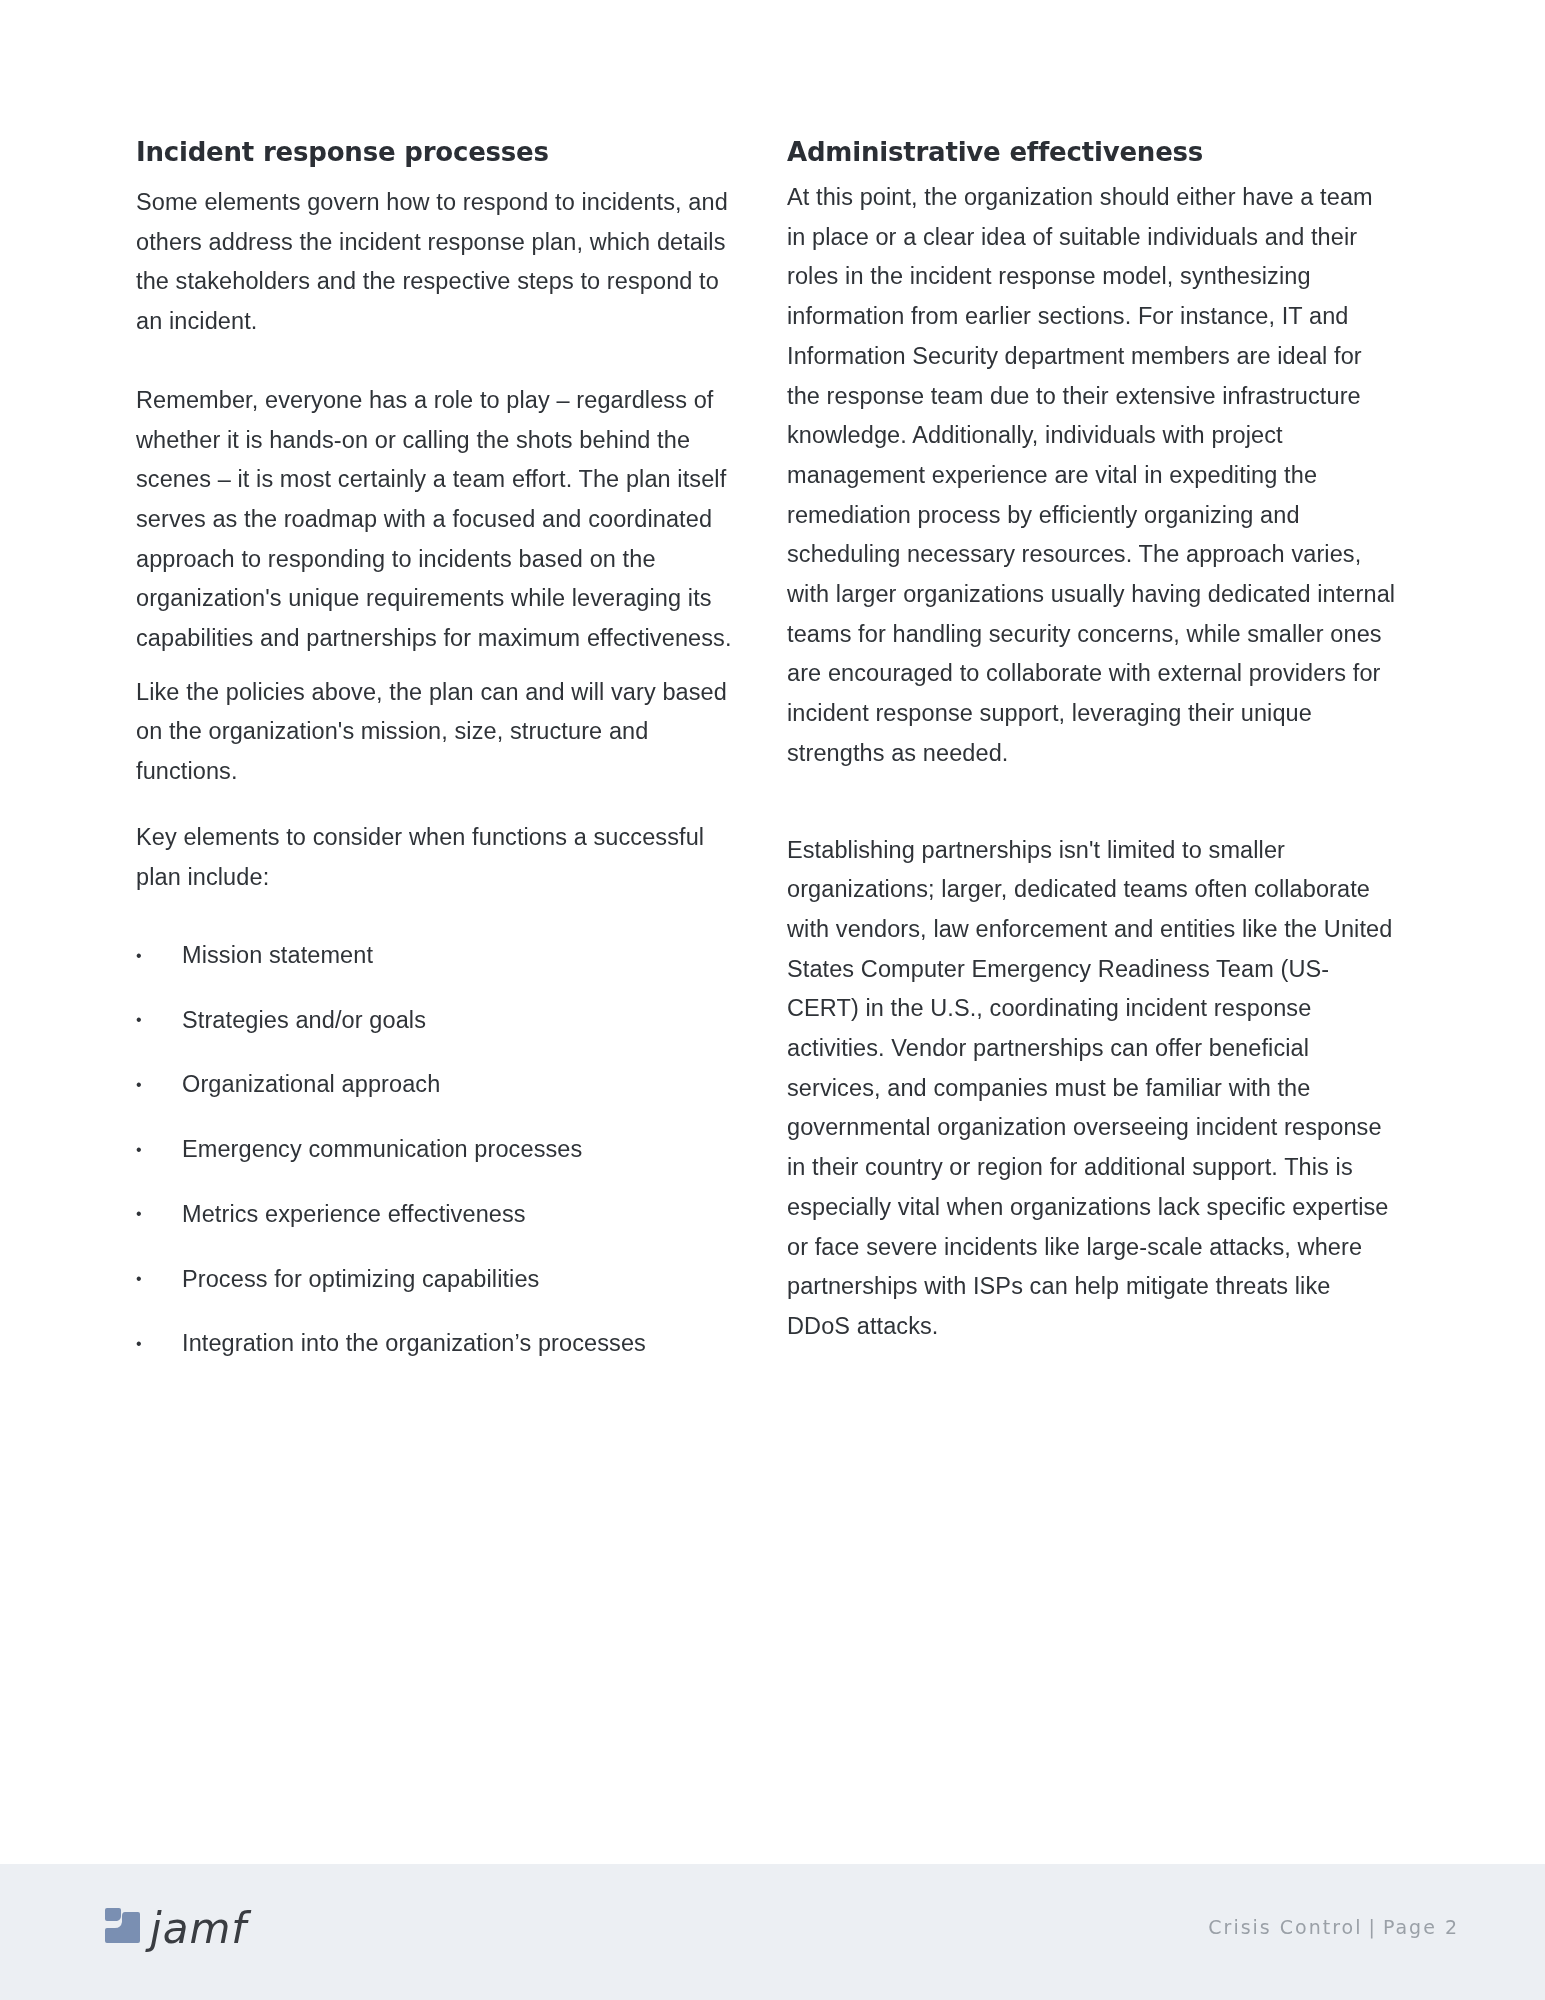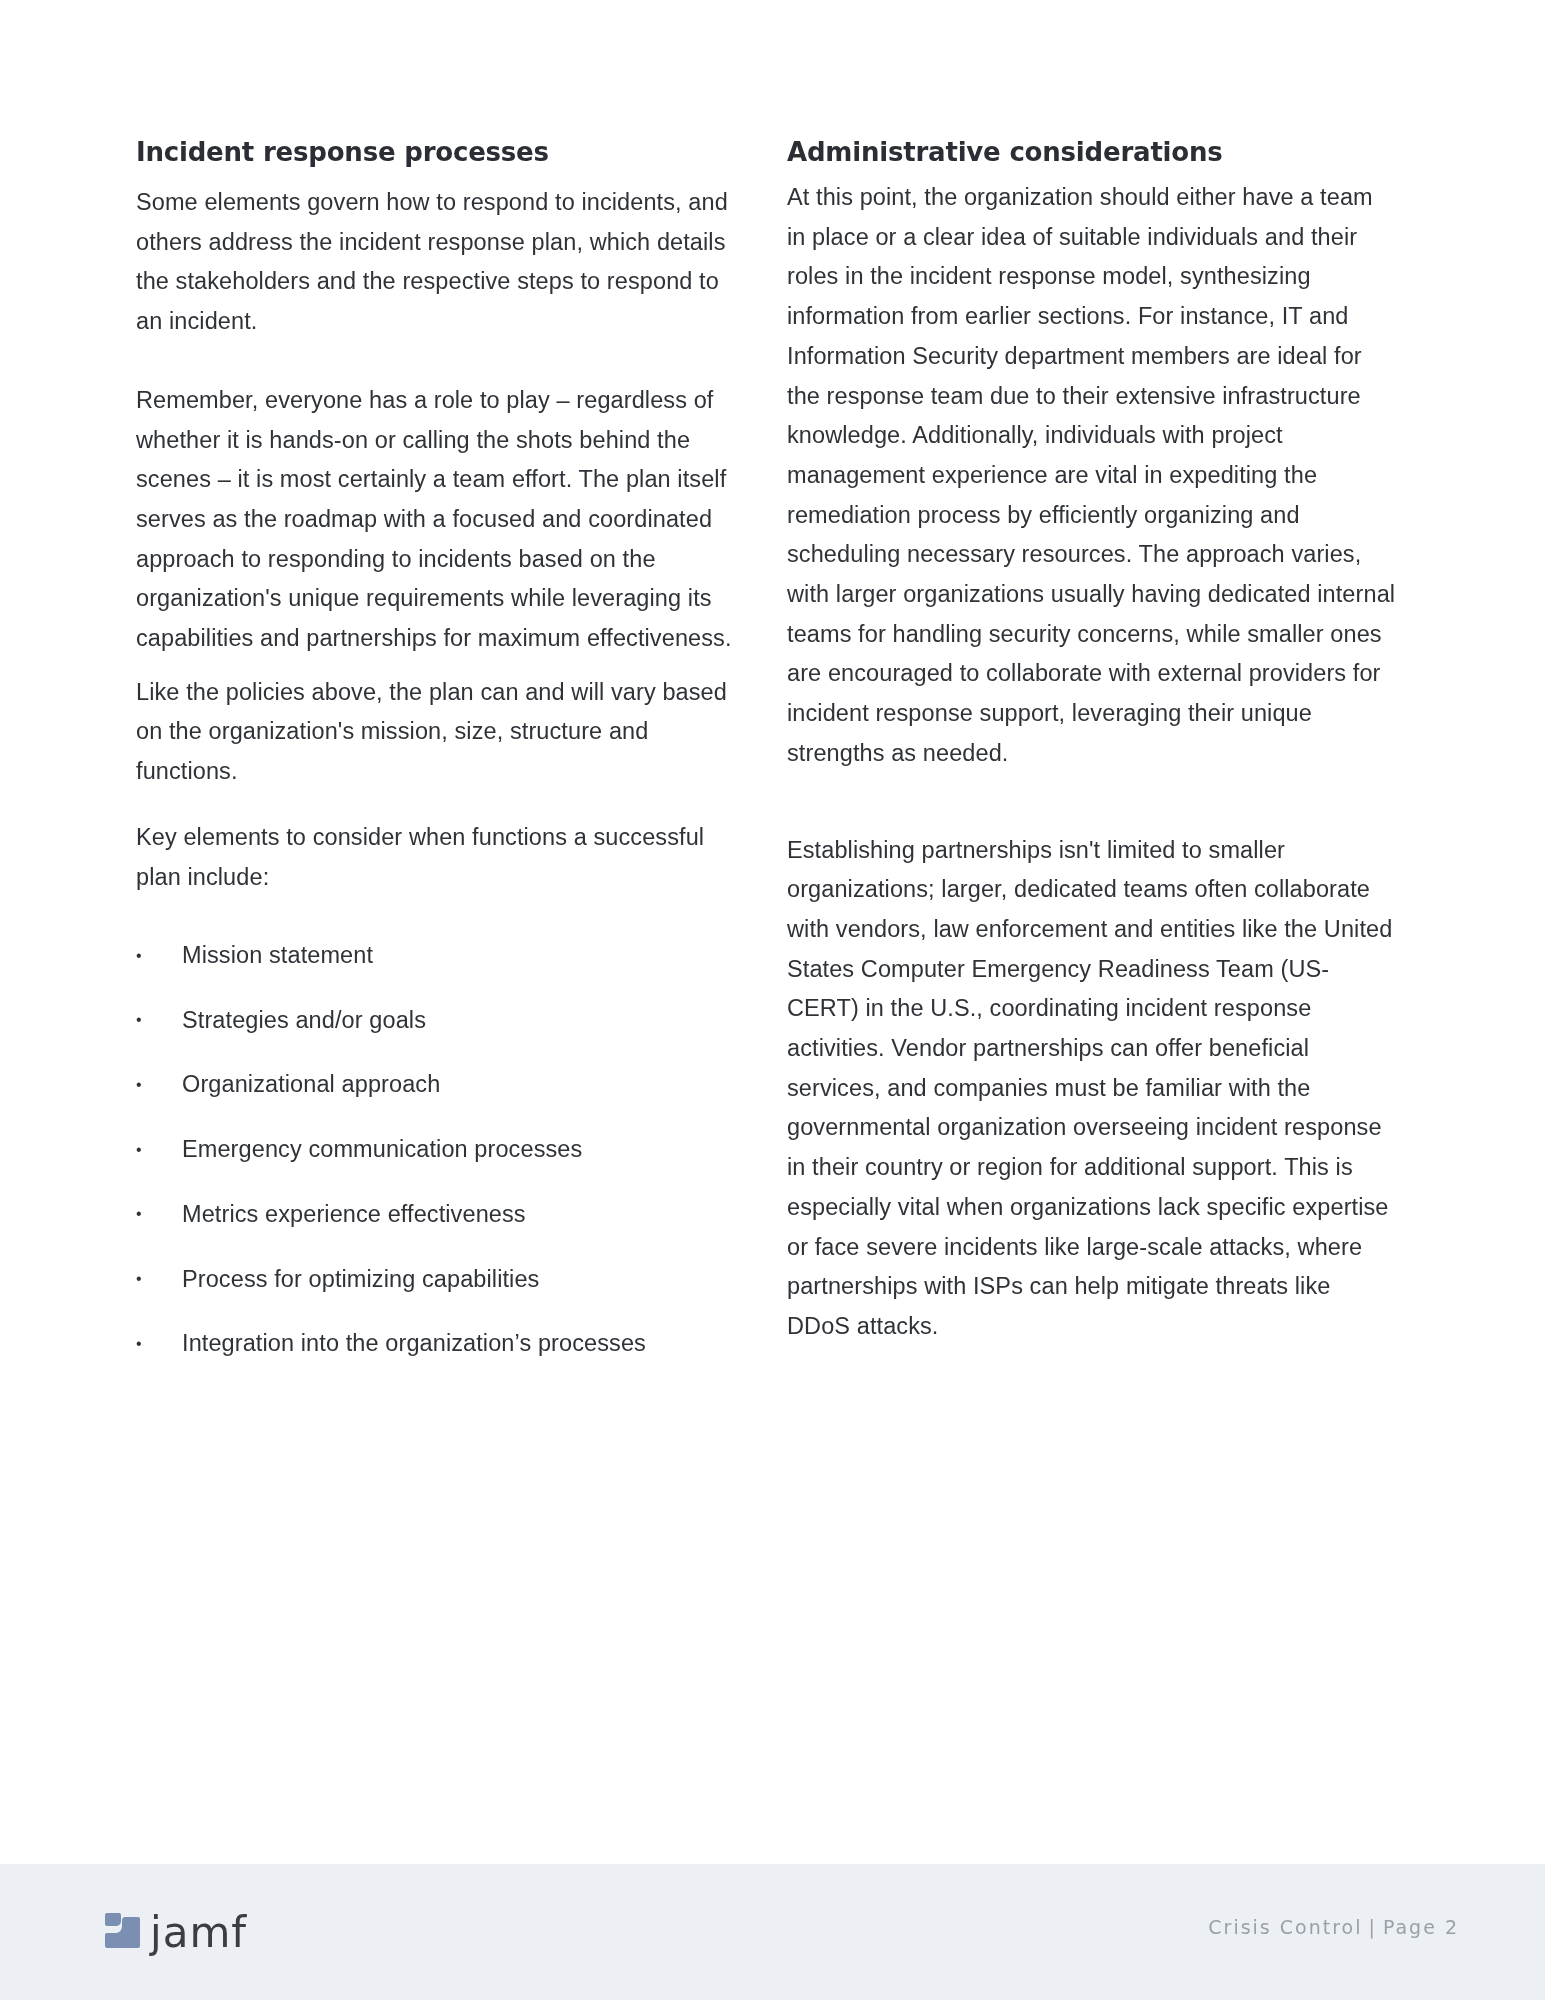--- a/index.html
+++ b/index.html
@@ -78,22 +78,23 @@
       top: 1864px;
       width: 1545px;
       height: 136px;
       background: #eceff3;
     }
     .logo {
       position: absolute;
       left: 105px;
       top: 1908px;
       display: flex;
-      align-items: center;
+      align-items: flex-start;
       height: 50px;
+      font-style: italic;
     }
     .logo-mark {
       width: 35px;
       height: 35px;
       margin-right: 10px;
       margin-bottom: 6px;
     }
     .logo-word {
       font-family: "DejaVu Sans", sans-serif;
       font-size: 42px;
@@ -151,21 +152,21 @@
         <span>Process for optimizing capabilities</span>
       </li>
       <li>
         <span class="bullet">•</span>
         <span>Integration into the organization’s processes</span>
       </li>
     </ul>
   </section>
 
   <section class="col col-right">
-    <h2 class="section-title">Administrative considerations</h2>
+    <h2 class="section-title">Administrative effectiveness</h2>
     <p class="body p1">At this point, the organization should either have a team in place or a clear idea of suitable individuals and their roles in the incident response model, synthesizing information from earlier sections. For instance, IT and Information Security department members are ideal for the response team due to their extensive infrastructure knowledge. Additionally, individuals with project management experience are vital in expediting the remediation process by efficiently organizing and scheduling necessary resources. The approach varies, with larger organizations usually having dedicated internal teams for handling security concerns, while smaller ones are encouraged to collaborate with external providers for incident response support, leveraging their unique strengths as needed.</p>
     <p class="body p2">Establishing partnerships isn't limited to smaller organizations; larger, dedicated teams often collaborate with vendors, law enforcement and entities like the United States Computer Emergency Readiness Team (US-CERT) in the U.S., coordinating incident response activities. Vendor partnerships can offer beneficial services, and companies must be familiar with the governmental organization overseeing incident response in their country or region for additional support. This is especially vital when organizations lack specific expertise or face severe incidents like large-scale attacks, where partnerships with ISPs can help mitigate threats like DDoS attacks.</p>
   </section>
 
 </div>
 
 <footer class="footer"></footer>
 
 <div class="logo">
   <svg class="logo-mark" viewBox="0 0 35 35">

